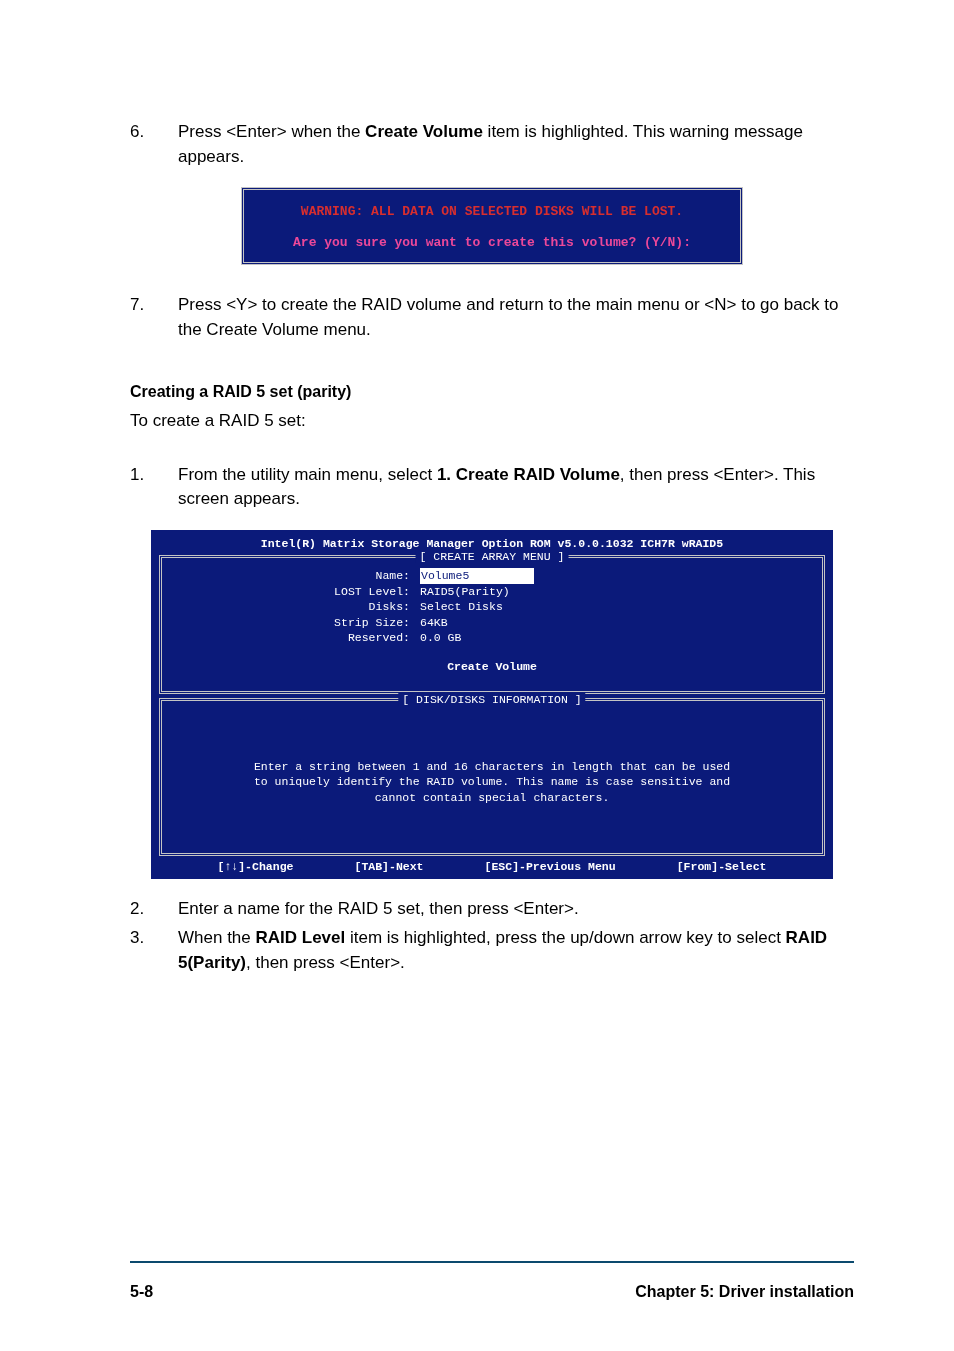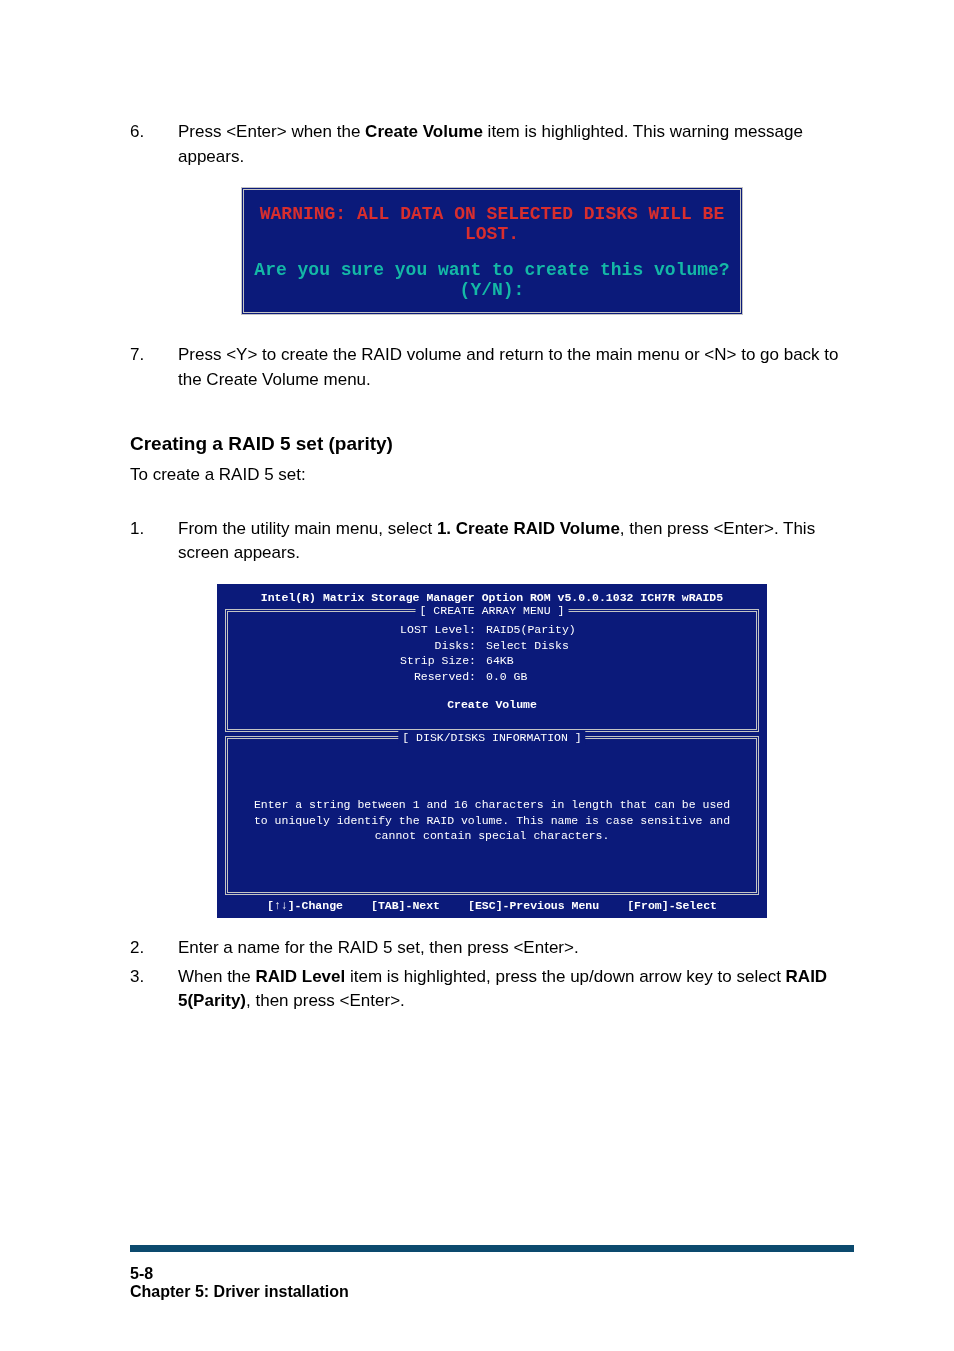--- a/index.html
+++ b/index.html
@@ -31,41 +31,41 @@
   .bold { font-weight: 700; }
 
   
   .warn-box {
     width: 502px;
     margin: 8px auto 28px auto;
     border: 3px double #c4c4c4;
     background: #0b1a7a;
     color: #fff;
     font-family: "Courier New", monospace;
-    font-size: 18px;
+    font-size: 13px;
     text-align: center;
     padding: 10px 8px 12px 8px;
   }
   .warn-text { color: #d82e2e; font-weight: bold; padding: 4px 0 10px 0; }
-  .warn-q { color: #14b8a6; font-weight: bold; padding-top: 6px; }
+  .warn-q { color: #ec4899; font-weight: bold; padding-top: 6px; }
 
   
   h2.sec {
-    font-size: 19px;
+    font-size: 16px;
     font-weight: 700;
     margin: 40px 0 4px 0;
   }
   .sec-intro {
     font-size: 17px;
     margin: 10px 0 32px 0;
   }
 
   
   .bios {
-    width: 550px;
+    width: 682px;
     margin: 8px auto 18px auto;
     background: #0b1a7a;
     color: #fff;
     font-family: "Courier New", monospace;
     font-size: 11.5px;
     padding: 6px 8px 6px 8px;
   }
   .bios-hdr { text-align: center; color: #fff; font-weight: bold; line-height: 1.35; }
   .bios-panel {
     border: 3px double #c4c4c4;
@@ -107,27 +107,26 @@
     padding: 4px 28px 0 28px;
     font-weight: bold;
   }
 
   
   .pg-footer {
     position: absolute;
     bottom: 50px;
     left: 130px;
     right: 100px;
-    border-top: 7px solid #0c4a6e;
-    padding-top: 13px;
+    border-top: 2px solid #0c4a6e;
+    padding-top: 20px;
     display: flex;
     justify-content: space-between;
     font-size: 16px;
     font-weight: 700;
-    flex-direction: column;
   }
 </style>
 </head>
 <body>
 
 <div class="page">
 
   <div class="ol-item">
     <div class="ol-num">6.</div>
     <div class="ol-body">
@@ -153,20 +152,24 @@
     <div class="ol-body">
       <span>From the utility main menu, select </span><span class="bold">1. Create RAID Volume</span><span>, then press &lt;Enter&gt;. This screen appears.</span>
     </div>
   </div>
 
   <div class="bios">
     <div class="bios-hdr">Intel(R) Matrix Storage Manager Option ROM v5.0.0.1032 ICH7R wRAID5</div>
 
     <div class="bios-panel">
       <div class="panel-title">[ CREATE ARRAY MENU ]</div>
+      <div class="field-row">
+        <div class="field-label">Name:</div>
+        <div class="field-val"><span class="sel">Volume5</span><span class="sel">&nbsp;&nbsp;&nbsp;&nbsp;&nbsp;&nbsp;&nbsp;&nbsp;&nbsp;</span></div>
+      </div>
       <div class="field-row">
         <div class="field-label">LOST Level:</div>
         <div class="field-val">RAID5(Parity)</div>
       </div>
       <div class="field-row">
         <div class="field-label">Disks:</div>
         <div class="field-val">Select Disks</div>
       </div>
       <div class="field-row">
         <div class="field-label">Strip Size:</div>

